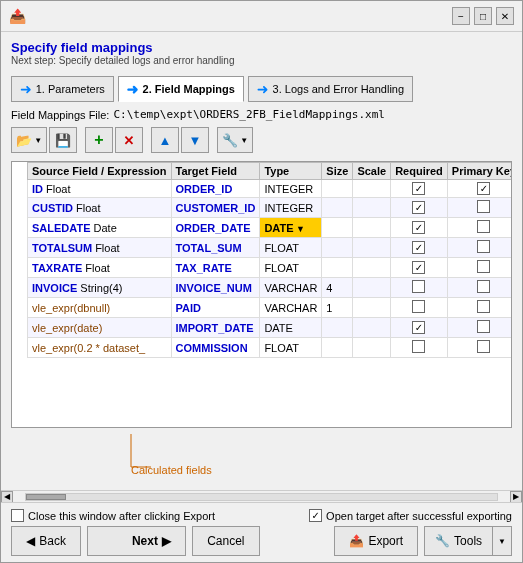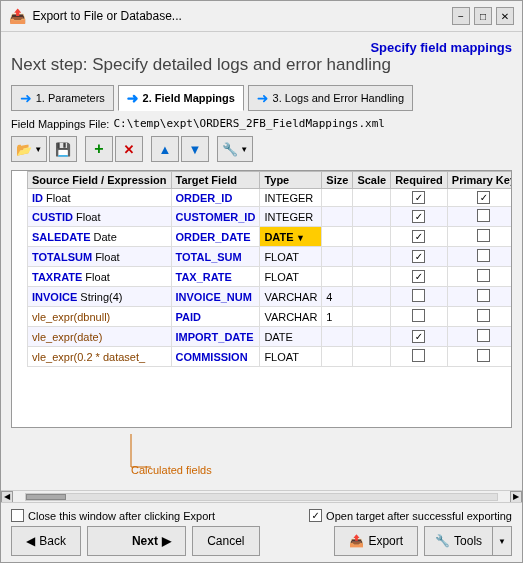--- a/index.html
+++ b/index.html
@@ -64,25 +64,24 @@
       gap: 4px;
       overflow: hidden;
     }
     .header-section {
       margin-bottom: 2px;
     }
     .specify-title {
       color: #0000cc;
       font-weight: bold;
       font-size: 13px;
-      text-align: right;
     }
     .specify-subtitle {
       color: #444;
-      font-size: 17px;
+      font-size: 10px;
     }
     .tabs-row {
       display: flex;
       align-items: center;
       gap: 4px;
       margin-top: 4px;
     }
     .tab {
       display: flex;
       align-items: center;
@@ -310,21 +309,20 @@
     }
   </style>
 </head>
 <body>
 
 <div class="window">
 
   <div class="title-bar">
     <div class="title-bar-left">
       <span class="title-icon">📤</span>
-      <span class="title-text">Export to File or Database...</span>
     </div>
     <div class="title-controls">
       <button class="title-btn">−</button>
       <button class="title-btn">□</button>
       <button class="title-btn">✕</button>
     </div>
   </div>
 
   <div class="content">
 

